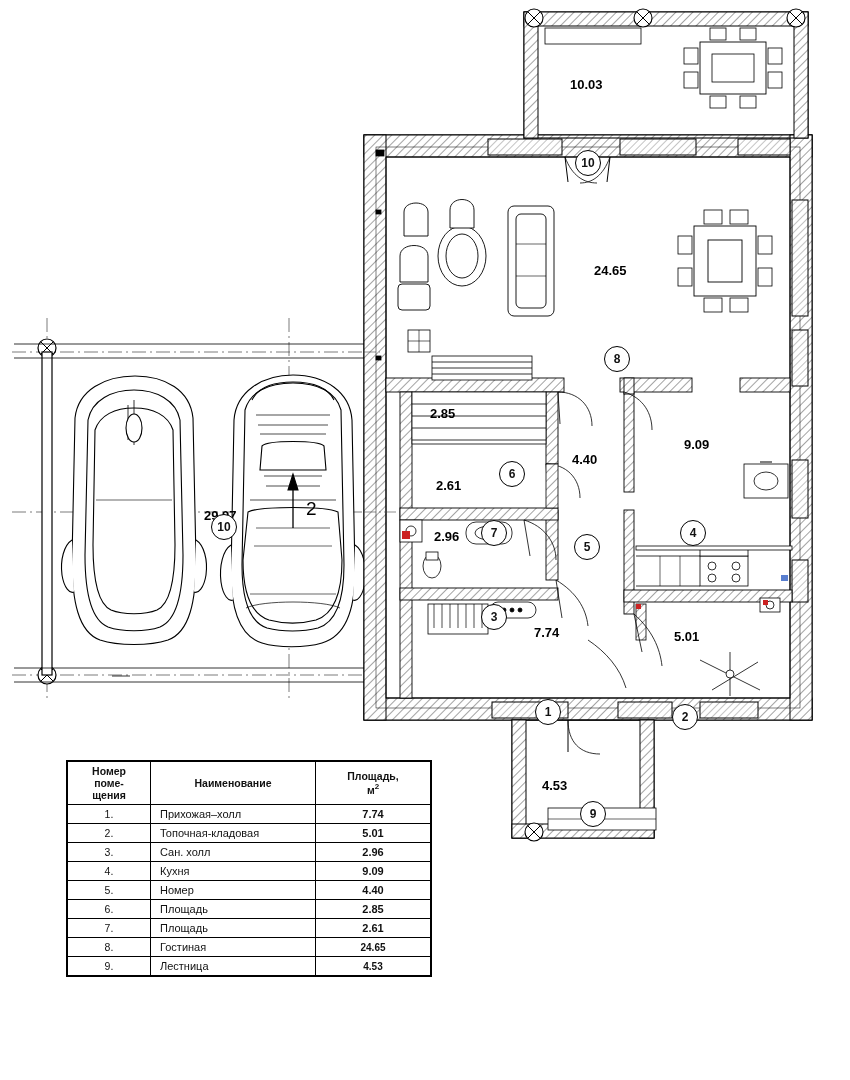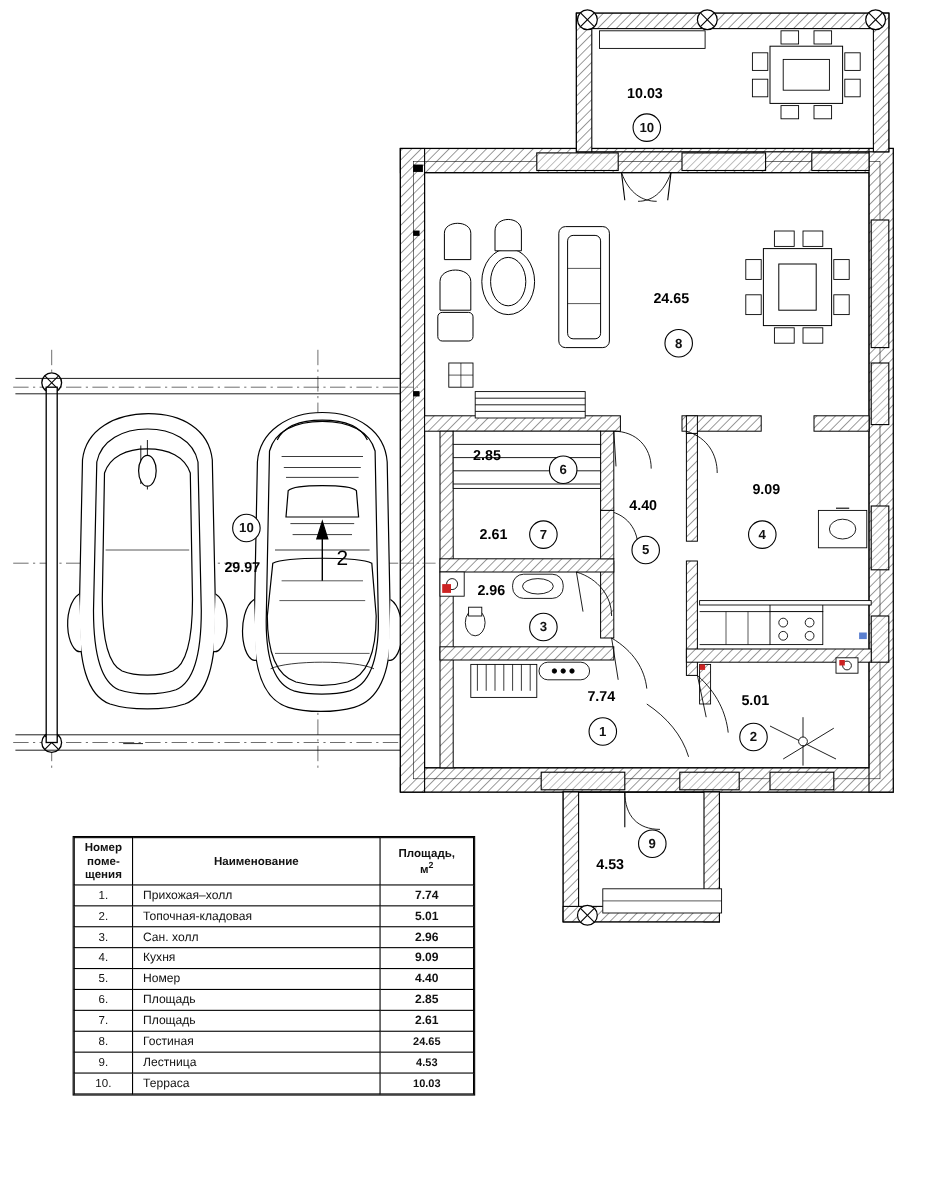--- a/index.html
+++ b/index.html
@@ -1,25 +1,25 @@
 <!DOCTYPE html>
 <html><head>
 <meta charset="utf-8">
 <style>
   html,body{margin:0;padding:0;background:#ffffff;}
   body{width:850px;height:1080px;position:relative;font-family:"Liberation Sans",sans-serif;color:#111;overflow:hidden;}
   #plan{position:absolute;left:0;top:0;width:850px;height:1080px;}
   .lbl{position:absolute;font-family:"Liberation Sans",sans-serif;color:#000;white-space:nowrap;}
   .area-num{font-size:13px;font-weight:bold;}
   .circ{position:absolute;width:24px;height:24px;border:1.4px solid #000;border-radius:50%;
-        display:flex;align-items:center;justify-content:center;font-size:12px;font-weight:bold;background:#fff;}
+        display:flex;align-items:center;justify-content:center;font-size:12px;font-weight:bold;background:#fff;margin-top:47px;}
   
   #legend{position:absolute;left:66px;top:760px;width:364px;border:1.6px solid #000;background:#fff;}
   #legend table{border-collapse:collapse;width:100%;}
-  #legend th,#legend td{border:1px solid #000;font-size:11px;padding:3px 5px;font-family:"Liberation Sans",sans-serif;}
+  #legend th,#legend td{border:1px solid #000;font-size:11px;padding:3px 20px;font-family:"Liberation Sans",sans-serif;}
   #legend th{font-weight:bold;text-align:center;font-size:10.5px;line-height:1.15;}
   #legend td.num{width:42px;text-align:center;font-size:10.5px;}
   #legend td.name{text-align:left;padding-left:9px;font-size:11px;}
   #legend td.val{width:74px;text-align:center;font-size:11px;font-weight:bold;}
   #legend td.val.sm{font-size:10px;}
   .sup{font-size:8px;vertical-align:super;}
 </style>
 </head>
 <body>
 
@@ -434,20 +434,15 @@
         <tr>
           <td class="num">8.</td>
           <td class="name">Гостиная</td>
           <td class="val sm">24.65</td>
         </tr>
         <tr>
           <td class="num">9.</td>
           <td class="name">Лестница</td>
           <td class="val sm">4.53</td>
         </tr>
-        <tr>
-          <td class="num">10.</td>
-          <td class="name">Терраса</td>
-          <td class="val sm">10.03</td>
-        </tr>
       </tbody>
   </table>
 </div>
 
 </body></html>

